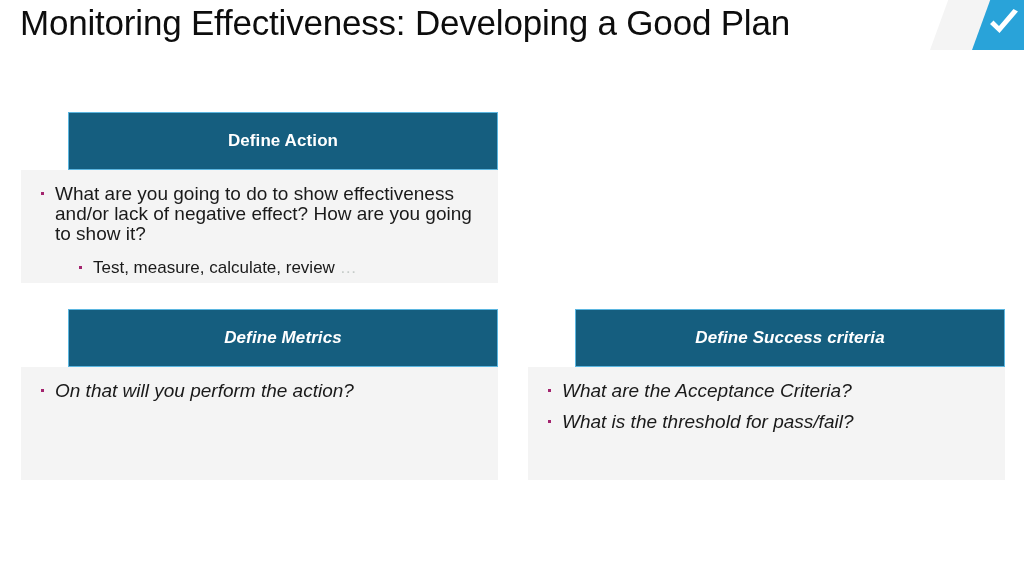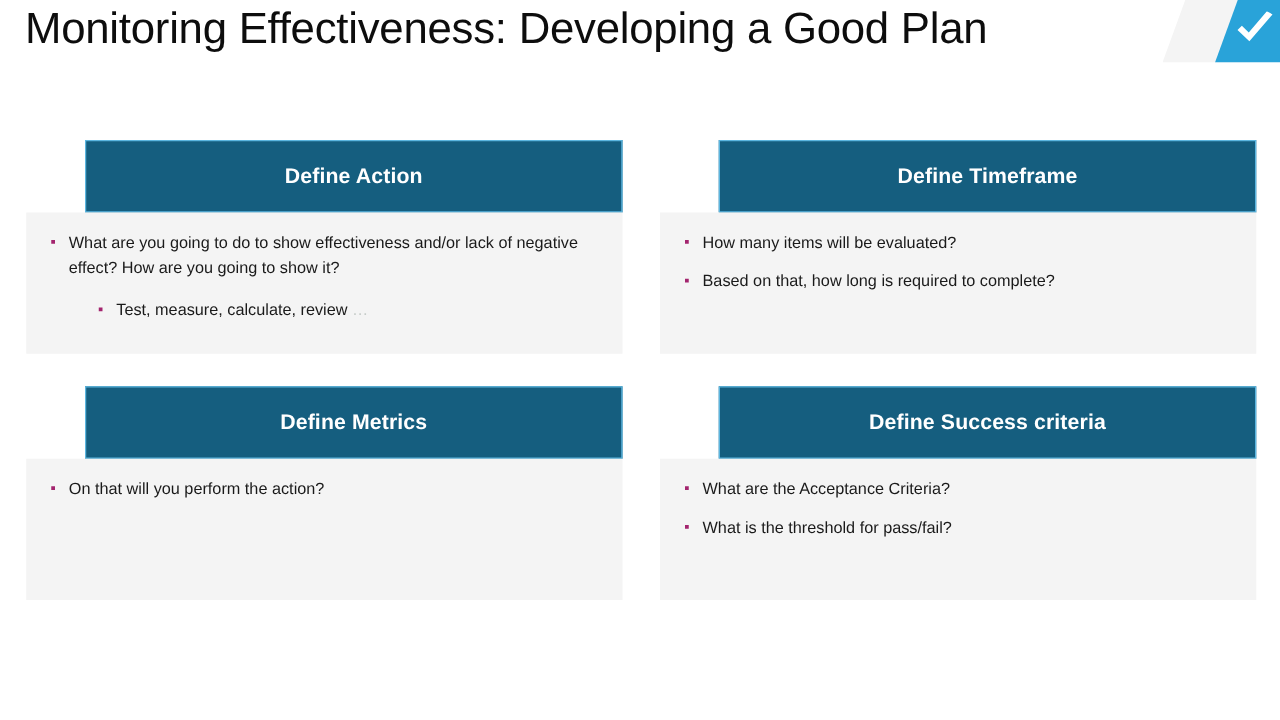--- a/index.html
+++ b/index.html
@@ -73,21 +73,21 @@
     width: 984px;
     height: 368px;
   }
   .card {
     position: absolute;
     width: 477px;
   }
   .card.col-left  { left: 0; }
   .card.col-right { left: 507px; }
   .card.row-top    { top: 0; }
-  .card.row-bottom { top: 197px; }
+  .card.row-bottom { top: 197px; font-style: italic; }
 
   .card-header {
     box-sizing: border-box;
     height: 58px;
     background: #155e7f;
     border: 1px solid #5bb6e0;
     display: flex;
     align-items: center;
     justify-content: center;
     margin-left: 47px;
@@ -112,38 +112,38 @@
   
   .bullet-list {
     list-style: none;
     margin: 0;
     padding: 0;
   }
   .bullet {
     position: relative;
     padding-left: 18px;
     margin: 0 0 11px 0;
-    font-size: 13px;
+    font-size: 19px;
     line-height: 20px;
     color: #1a1a1a;
   }
   .bullet:last-child { margin-bottom: 0; }
   .bullet::before {
     content: "";
     position: absolute;
     left: 4px;
     top: 8px;
     width: 3px;
     height: 3px;
     background: #a3246e;
   }
   .bullet.level-2 {
     padding-left: 56px;
     margin-top: 14px;
-    font-size: 13px;
+    font-size: 17px;
   }
   .bullet.level-2::before {
     left: 42px;
   }
   .muted {
     color: #c6ccc9;
   }
 </style>
 </head>
 <body>
@@ -170,35 +170,20 @@
           <span>What are you going to do to show effectiveness and/or lack of negative effect? How are you going to show it?</span>
         </li>
         <li class="bullet level-2">
           <span>Test, measure, calculate, review</span>
           <span class="muted">…</span>
         </li>
       </ul>
     </div>
   </div>
 
-  <div class="card col-right row-top">
-    <div class="card-header">
-      <div class="card-header-title">Define Timeframe</div>
-    </div>
-    <div class="card-body">
-      <ul class="bullet-list">
-        <li class="bullet level-1">
-          <span>How many items will be evaluated?</span>
-        </li>
-        <li class="bullet level-1">
-          <span>Based on that, how long is required to complete?</span>
-        </li>
-      </ul>
-    </div>
-  </div>
 
   <div class="card col-left row-bottom">
     <div class="card-header">
       <div class="card-header-title">Define Metrics</div>
     </div>
     <div class="card-body">
       <ul class="bullet-list">
         <li class="bullet level-1">
           <span>On that will you perform the action?</span>
         </li>

